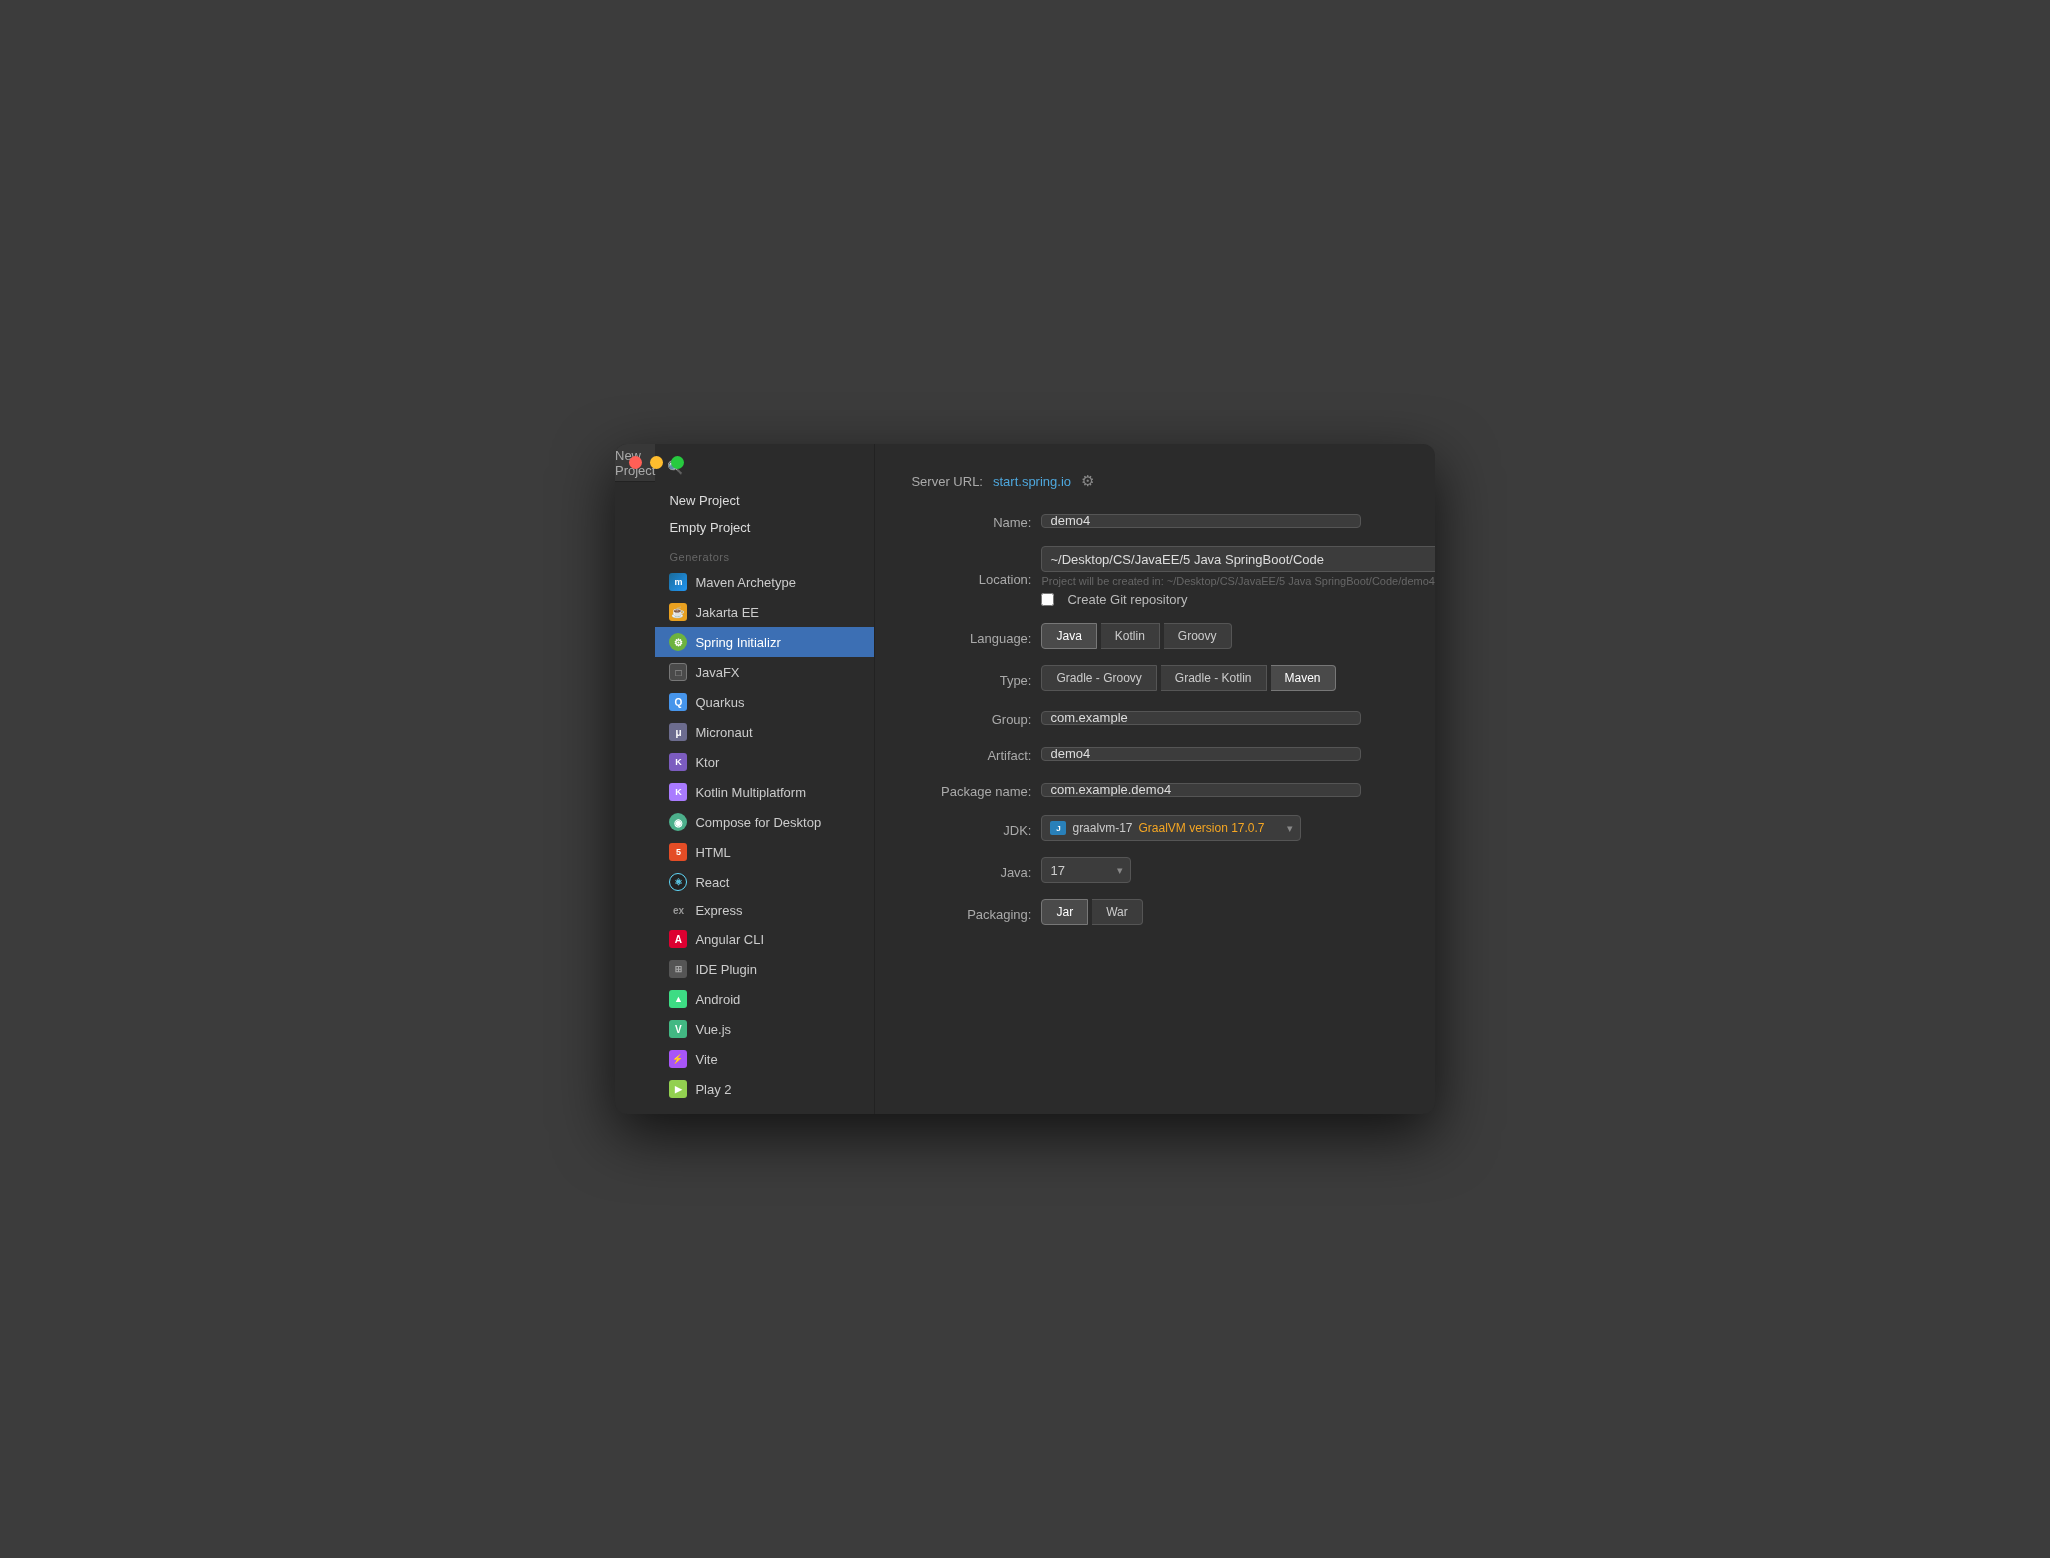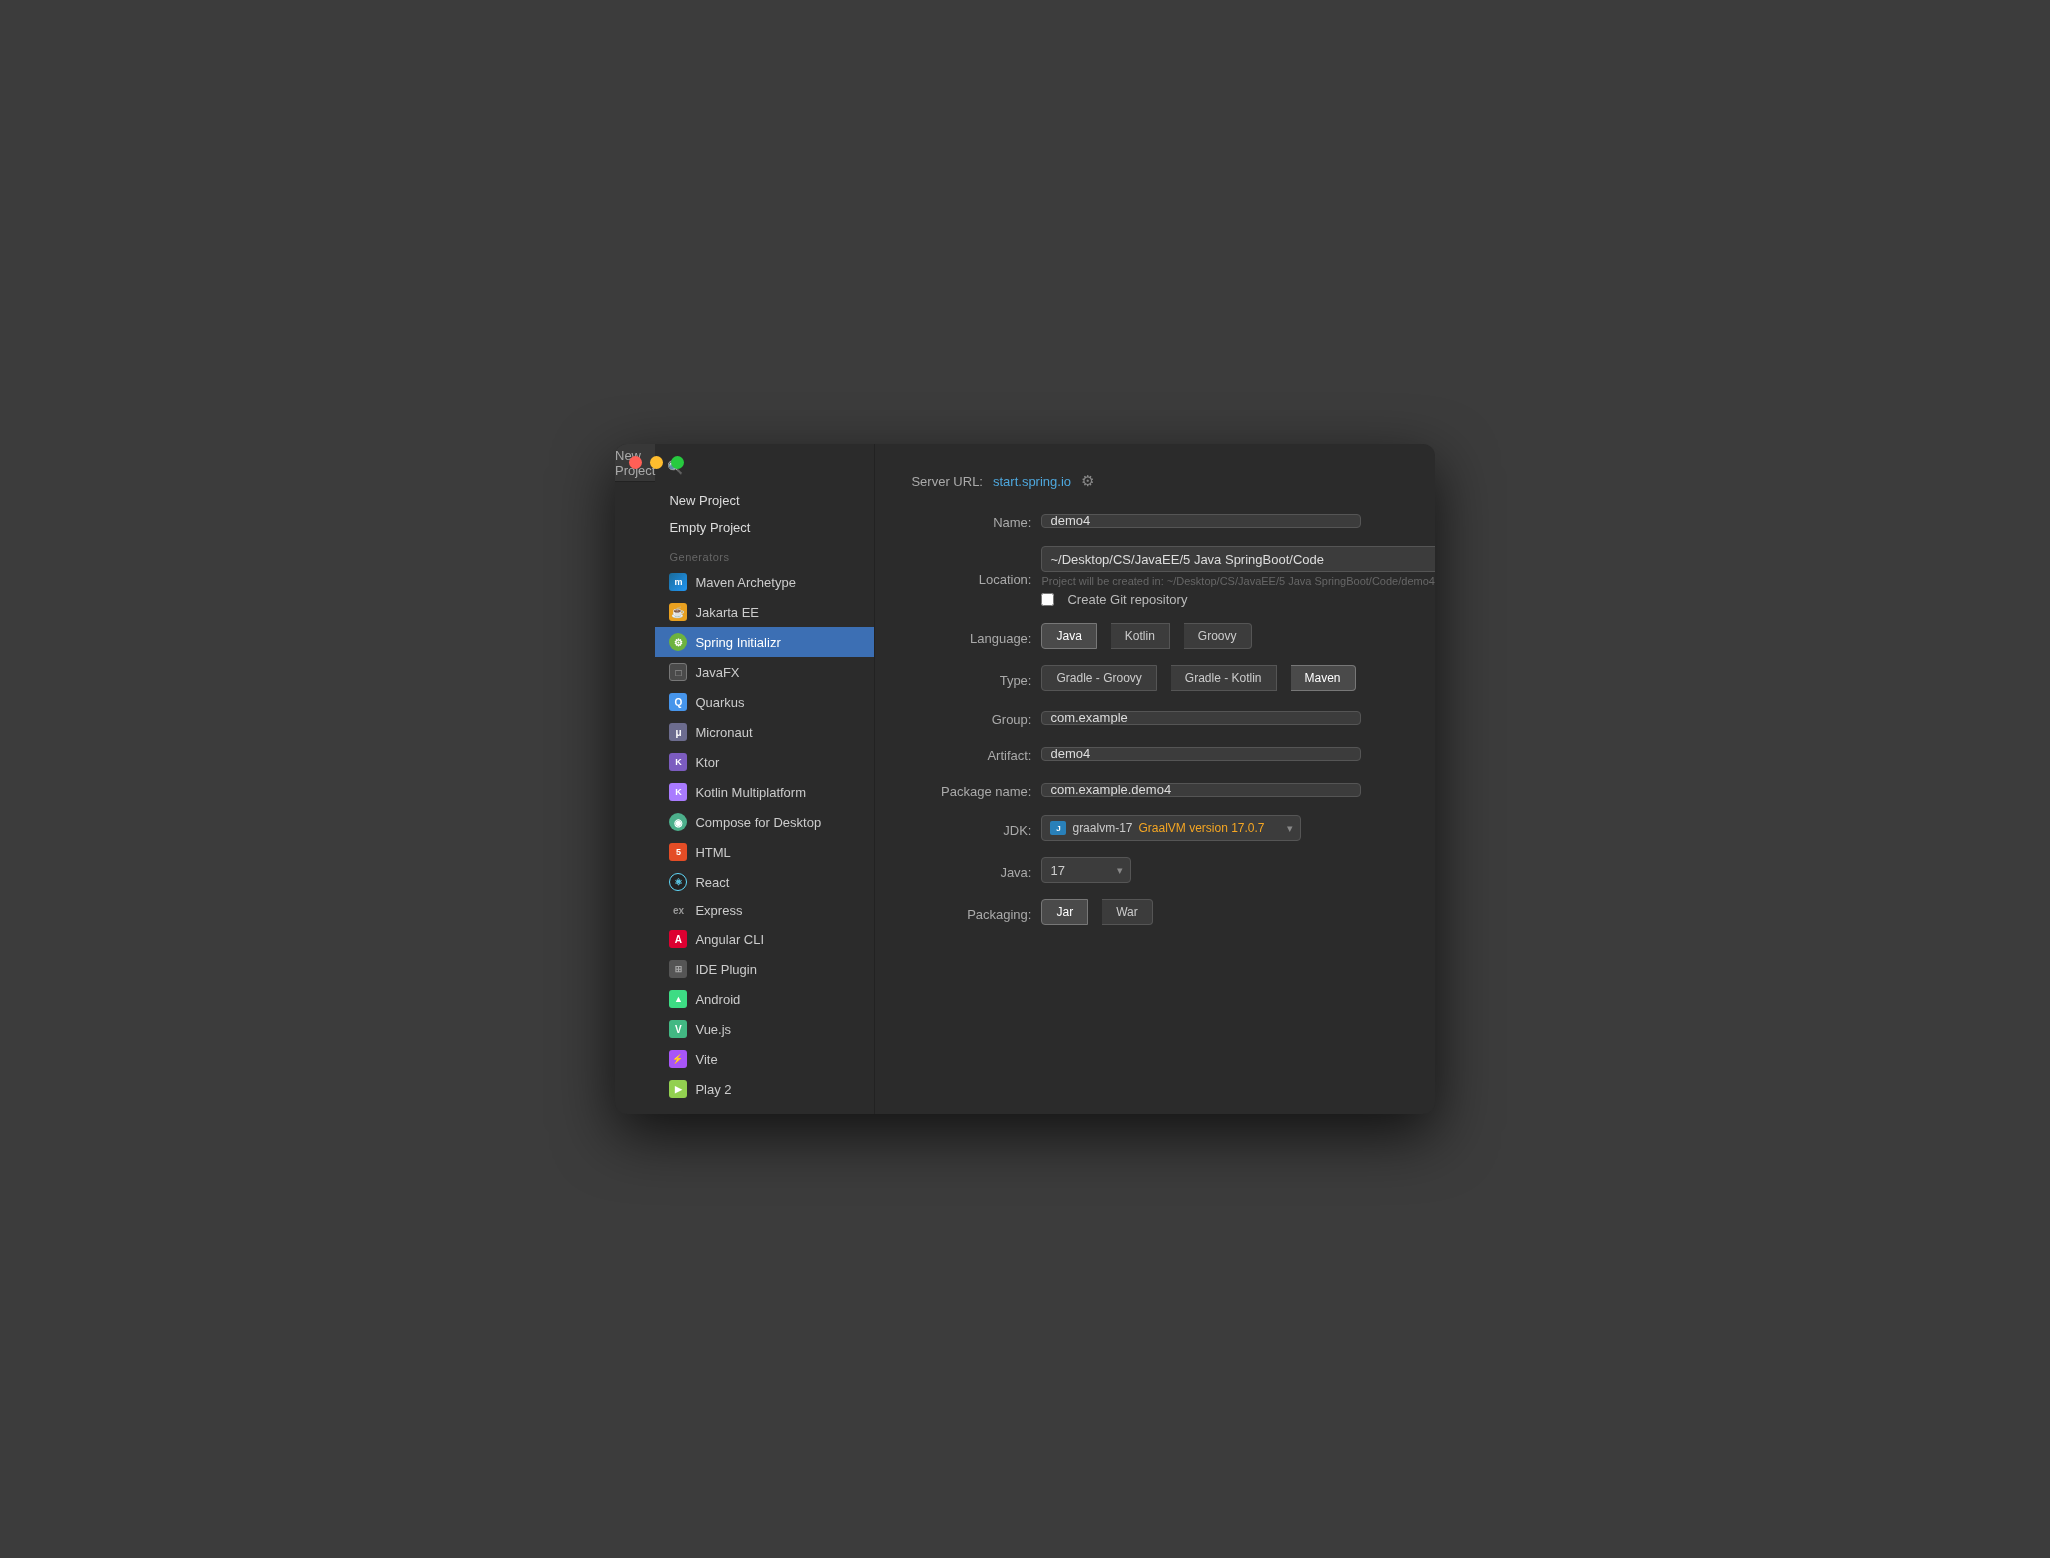--- a/index.html
+++ b/index.html
@@ -195,21 +195,21 @@
       border: 1px solid #666;
       background: transparent;
       cursor: pointer;
     }
     .checkbox-label {
       color: #bbb;
       font-size: 13px;
     }
     .button-group {
       display: flex;
-      gap: 14px;
+      gap: 4px;
     }
     .toggle-btn {
       background: #3c3c3c;
       border: 1px solid #555;
       color: #ccc;
       font-size: 12px;
       padding: 4px 14px;
       cursor: pointer;
       height: 26px;
     }

